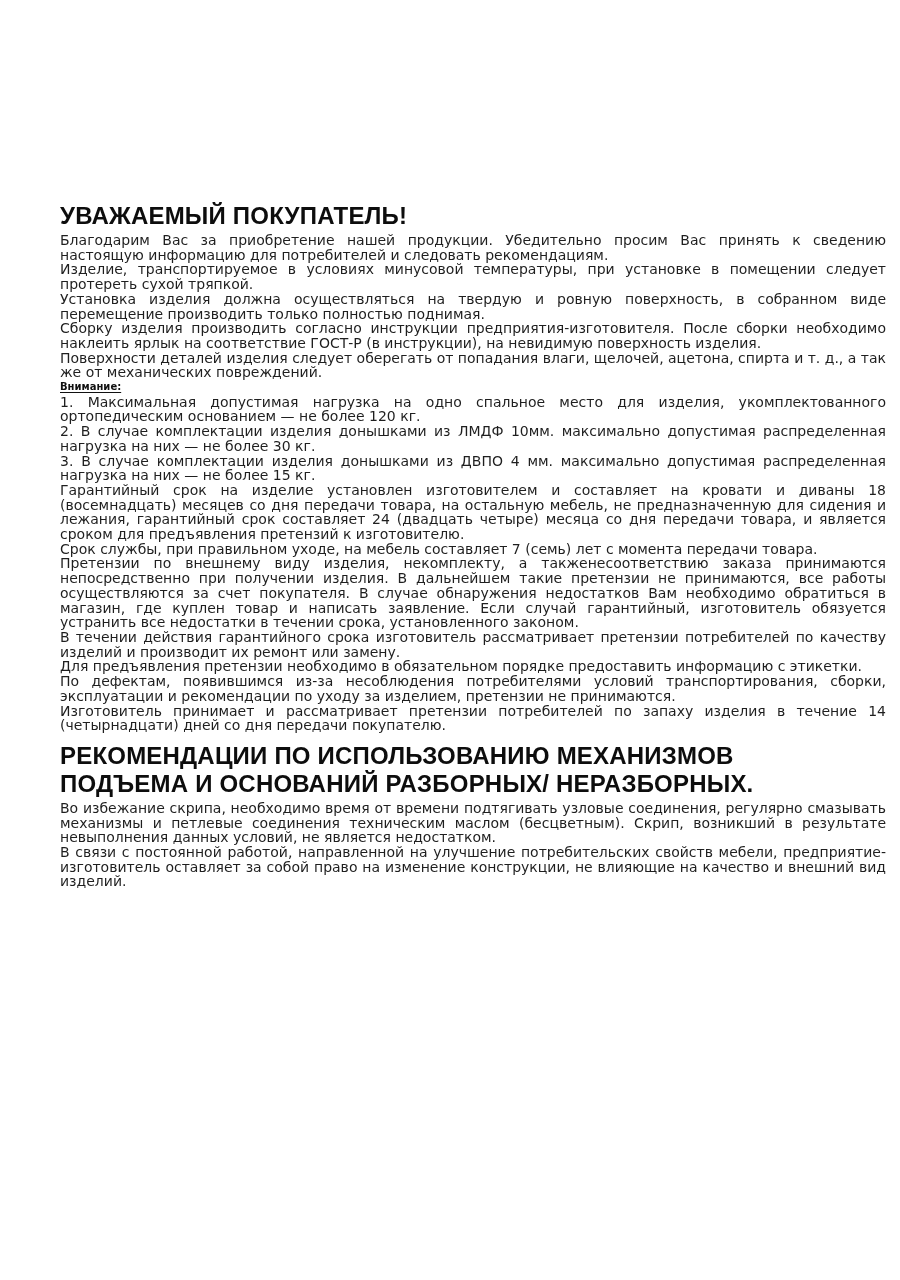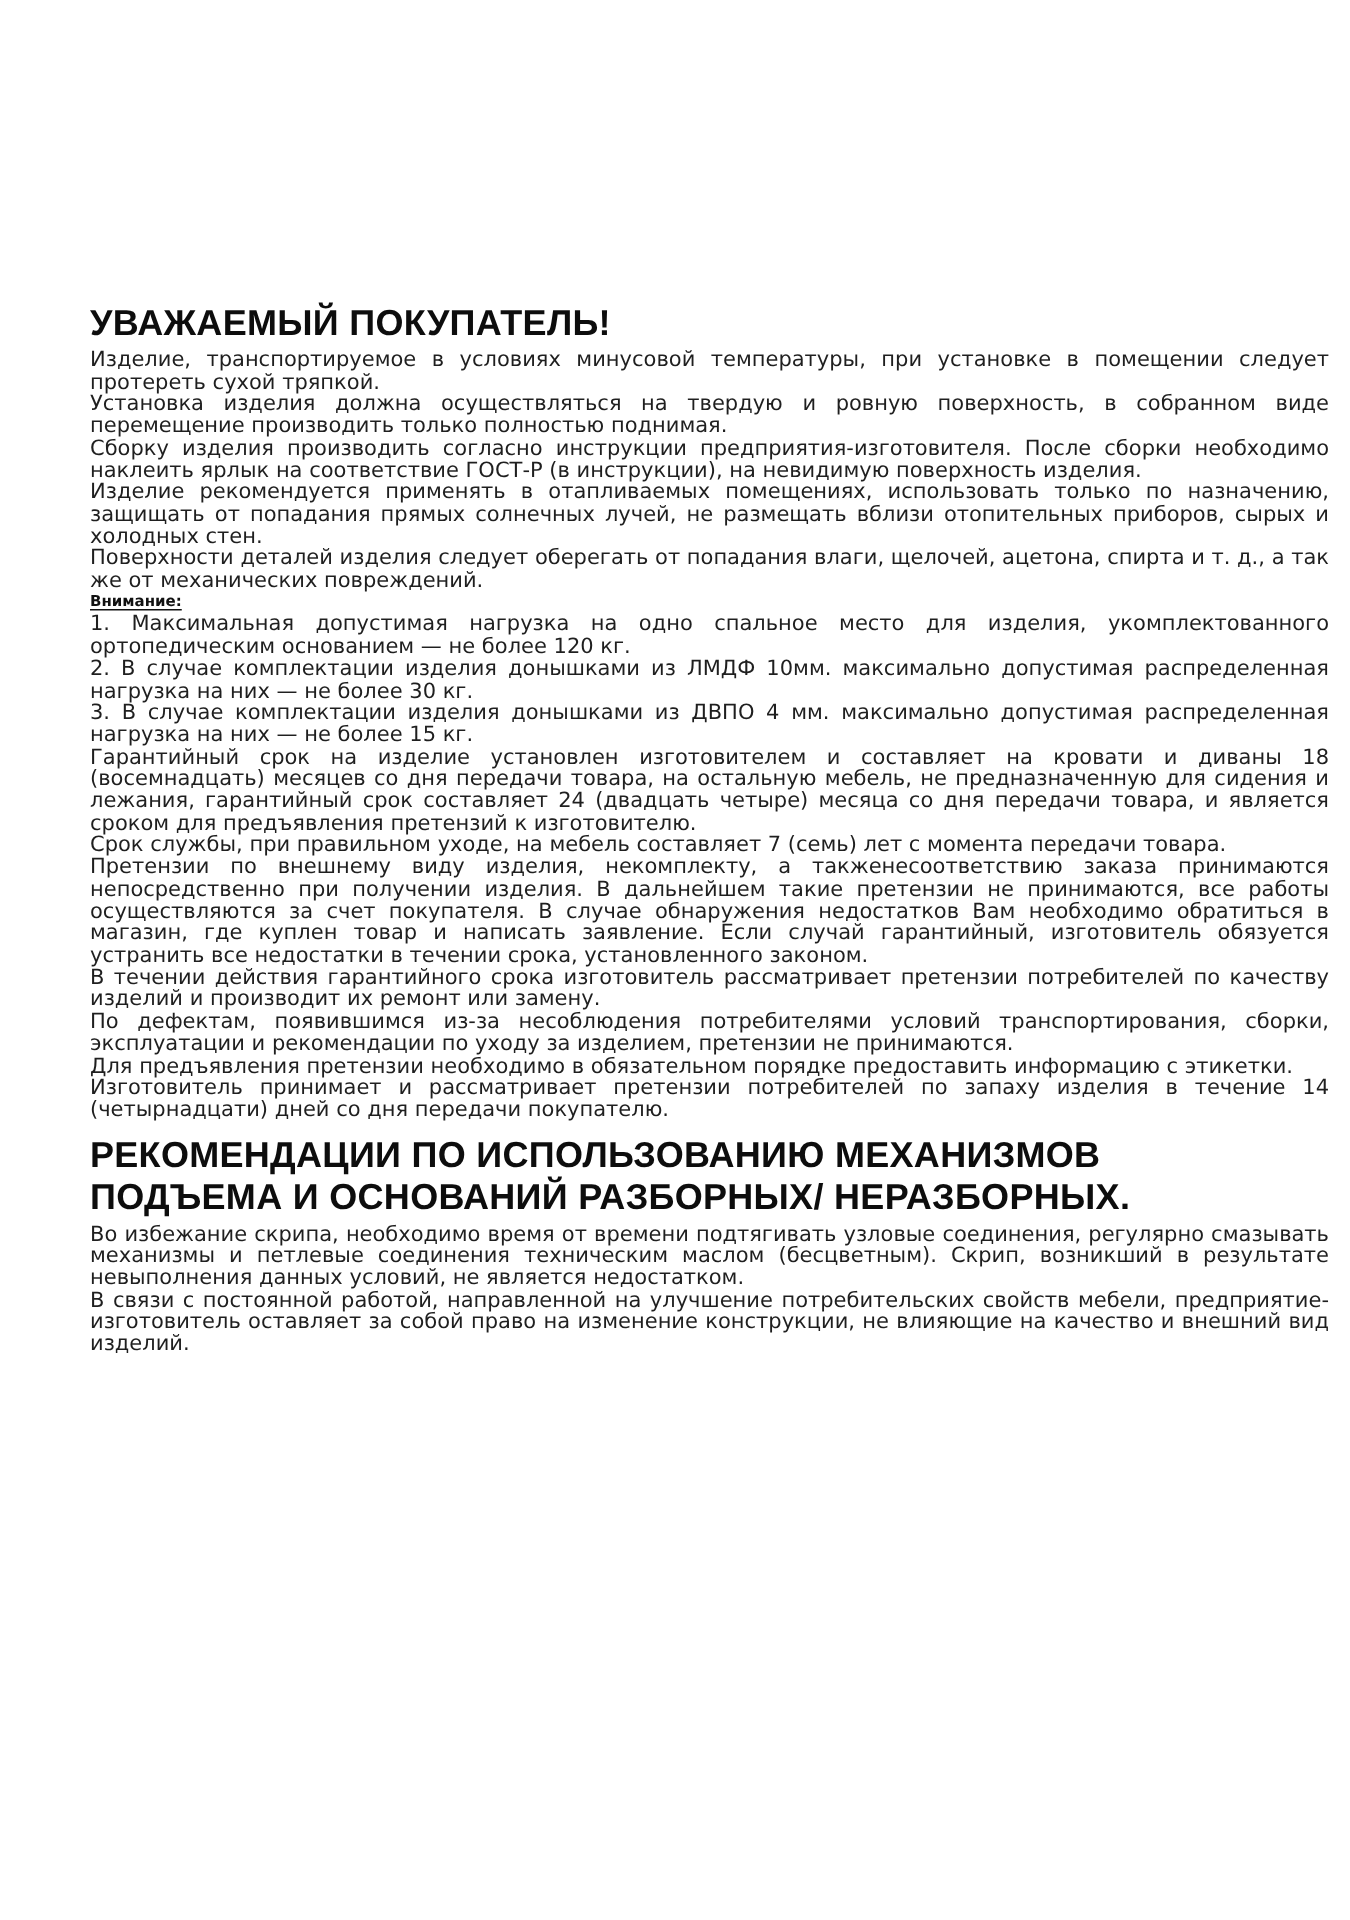--- a/index.html
+++ b/index.html
@@ -57,41 +57,41 @@
   }
 </style>
 </head>
 <body>
 
 <div class="page">
   <div class="content">
 
     <div class="section">
       <h1 class="section-heading">УВАЖАЕМЫЙ ПОКУПАТЕЛЬ!</h1>
+      <p class="body-text">Благодарим Вас за приобретение нашей продукции. Убедительно просим Вас принять к сведению настоящую информацию для потребителей и следовать рекомендациям.</p>
     </div>
 
     <div class="section">
       <p class="body-text">Изделие, транспортируемое в условиях минусовой температуры, при установке в помещении следует протереть сухой тряпкой.</p>
       <p class="body-text">Установка изделия должна осуществляться на твердую и ровную поверхность, в собранном виде перемещение производить только полностью поднимая.</p>
       <p class="body-text">Сборку изделия производить согласно инструкции предприятия-изготовителя. После сборки необходимо наклеить ярлык на соответствие ГОСТ-Р (в инструкции), на невидимую поверхность изделия.</p>
-      <p class="body-text">Изделие рекомендуется  применять в отапливаемых помещениях, использовать только по назначению, защищать от попадания прямых солнечных лучей, не размещать вблизи отопительных приборов, сырых и холодных стен.</p>
       <p class="body-text">Поверхности деталей изделия следует оберегать от попадания влаги, щелочей, ацетона, спирта и т. д., а так же от механических повреждений.</p>
       <p class="attention-label"><span>Внимание:</span></p>
       <p class="body-text">1. Максимальная допустимая нагрузка на одно спальное место для изделия, укомплектованного ортопедическим основанием — не более 120 кг.</p>
       <p class="body-text">2. В случае комплектации изделия донышками из ЛМДФ 10мм. максимально допустимая распределенная нагрузка на них — не более 30 кг.</p>
       <p class="body-text">3. В случае комплектации изделия донышками из ДВПО 4 мм. максимально допустимая распределенная нагрузка на них — не более 15 кг.</p>
     </div>
 
     <div class="section">
       <p class="body-text">Гарантийный срок на изделие установлен изготовителем и составляет на кровати и диваны 18 (восемнадцать) месяцев со дня передачи товара, на остальную мебель, не предназначенную для сидения и лежания, гарантийный срок составляет 24 (двадцать четыре) месяца со дня передачи товара, и является сроком для предъявления претензий к изготовителю.</p>
       <p class="body-text">Срок службы, при правильном уходе, на мебель составляет 7 (семь) лет с момента передачи товара.</p>
       <p class="body-text">Претензии по внешнему виду изделия, некомплекту, а такженесоответствию заказа принимаются непосредственно при получении изделия. В дальнейшем такие претензии не принимаются, все работы осуществляются за счет покупателя. В случае обнаружения недостатков  Вам необходимо обратиться в магазин, где куплен товар и написать заявление. Если случай гарантийный, изготовитель обязуется устранить все недостатки в течении срока, установленного законом.</p>
       <p class="body-text">В течении действия гарантийного срока изготовитель рассматривает претензии потребителей по качеству изделий и производит их ремонт или замену.</p>
+      <p class="body-text">Для предъявления претензии необходимо в обязательном порядке предоставить информацию с этикетки.</p>
       <p class="body-text">По дефектам, появившимся из-за несоблюдения потребителями условий транспортирования, сборки, эксплуатации и рекомендации по уходу за изделием, претензии не принимаются.</p>
-      <p class="body-text">Для предъявления претензии необходимо в обязательном порядке предоставить информацию с этикетки.</p>
       <p class="body-text">Изготовитель принимает и рассматривает претензии потребителей по запаху изделия в течение 14 (четырнадцати) дней со дня передачи  покупателю.</p>
     </div>
 
     <div class="section">
       <h1 class="section-heading">РЕКОМЕНДАЦИИ ПО ИСПОЛЬЗОВАНИЮ МЕХАНИЗМОВ ПОДЪЕМА И ОСНОВАНИЙ РАЗБОРНЫХ/ НЕРАЗБОРНЫХ.</h1>
       <p class="body-text">Во избежание скрипа, необходимо время от времени подтягивать узловые соединения, регулярно смазывать механизмы и петлевые соединения техническим маслом (бесцветным). Скрип, возникший в результате невыполнения данных условий, не является недостатком.</p>
       <p class="body-text">В связи с постоянной работой, направленной на улучшение потребительских свойств мебели, предприятие-изготовитель оставляет за собой право на изменение конструкции, не влияющие на качество и внешний вид изделий.</p>
     </div>
 
   </div>

